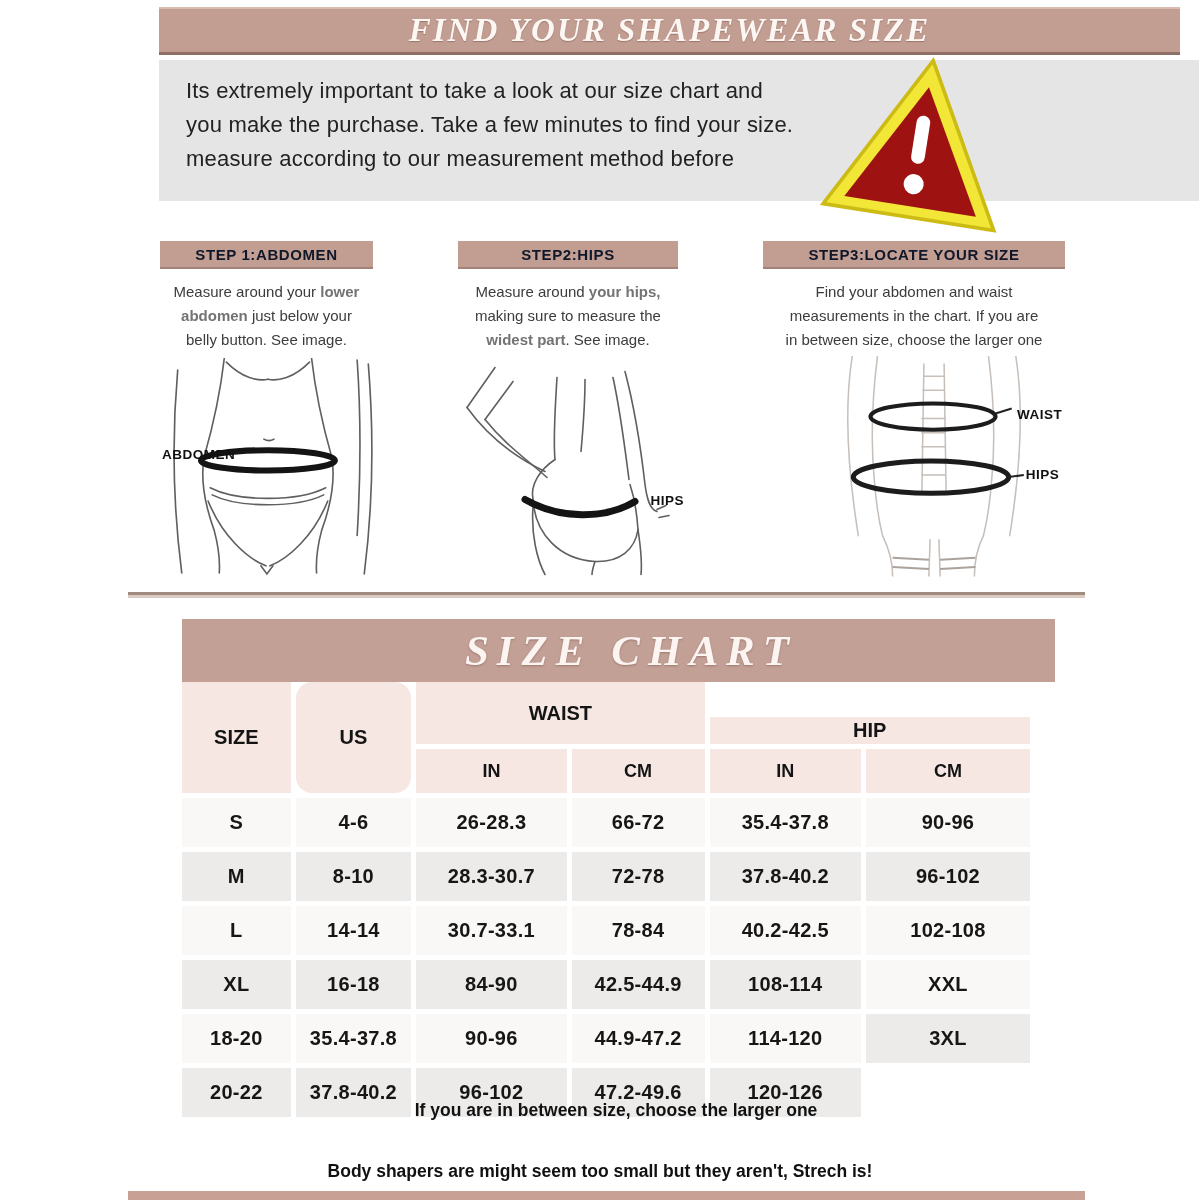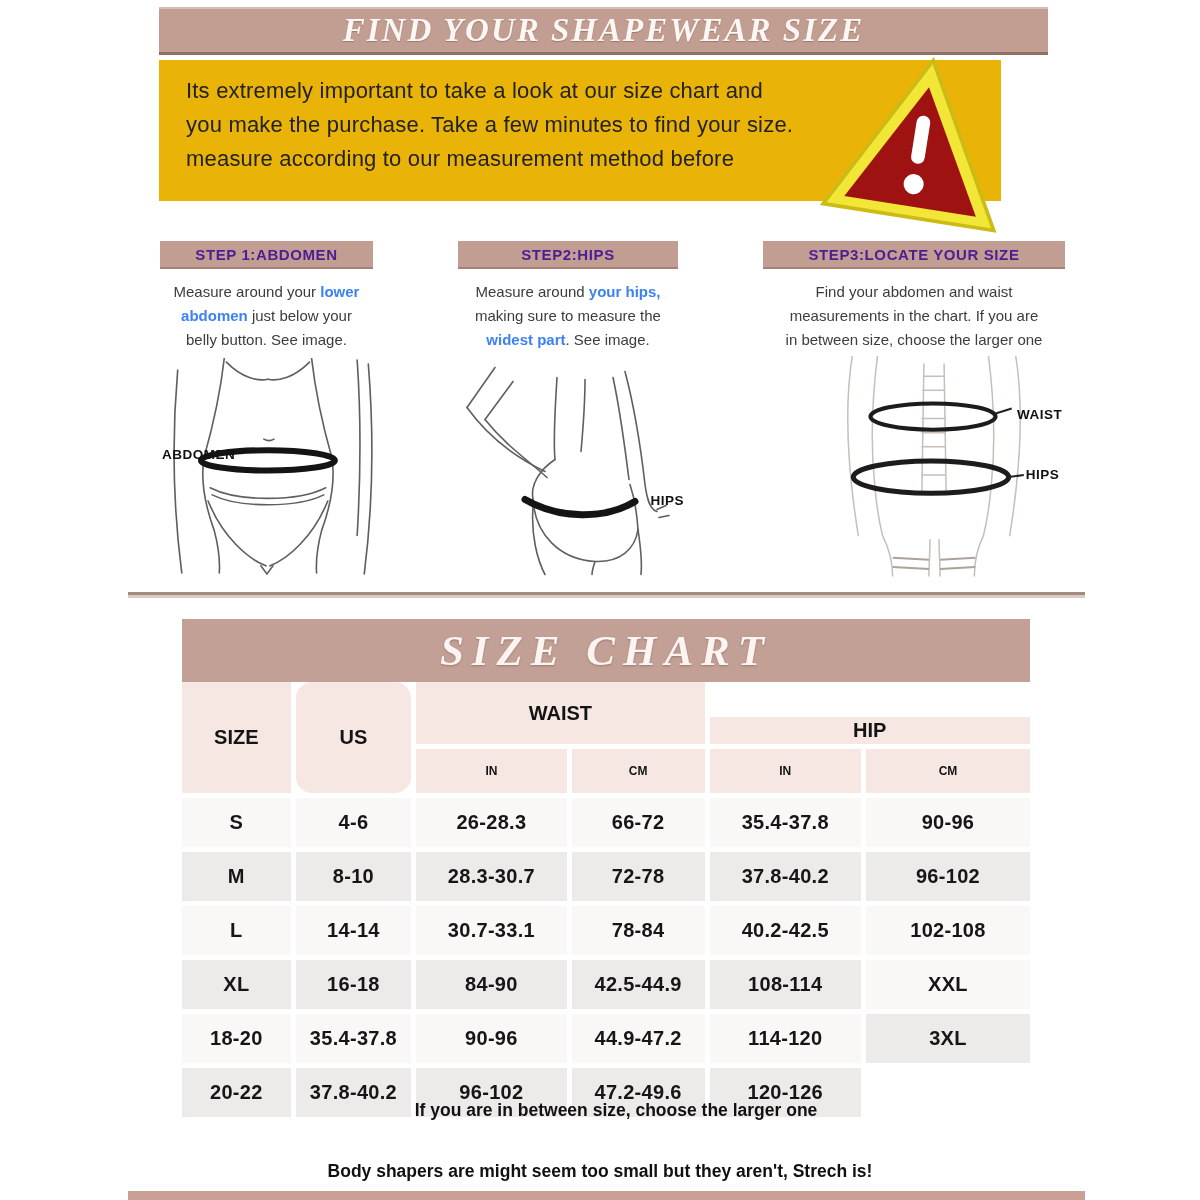--- a/index.html
+++ b/index.html
@@ -1,43 +1,43 @@
 <!DOCTYPE html>
 <html><head>
 <meta charset="utf-8">
 <style>
   html,body{margin:0;padding:0;background:#ffffff;}
   body{width:1200px;height:1200px;position:relative;overflow:hidden;
        font-family:"Liberation Sans", sans-serif;color:#222;}
 
   
-  .title-band{position:absolute;left:159px;top:7px;width:889px;height:48px;
+  .title-band{position:absolute;left:159px;top:7px;width:1021px;height:48px;
     background:#c29d92;border-top:2px solid #d8bcb2;border-bottom:3px solid #8f7066;
     display:flex;align-items:center;justify-content:center;box-sizing:border-box;}
   .title-band .t{font-family:"Liberation Serif", serif;font-style:italic;font-weight:bold;
     font-size:33px;color:#fdf7f4;letter-spacing:2px;text-shadow:0 1px 1px rgba(90,50,40,.35);
     white-space:nowrap;}
 
   
-  .intro-box{position:absolute;left:159px;top:60px;width:842px;height:141px;background:#eab308;}
+  .intro-box{position:absolute;left:159px;top:60px;width:1040px;height:141px;background:#e5e5e5;}
   .intro-text{position:absolute;left:27px;top:14px;font-size:22px;line-height:34px;
     color:#222;letter-spacing:.2px;}
   .warning{position:absolute;left:830px;top:56px;width:180px;height:176px;
     transform:rotate(9deg);z-index:5;}
 
   
   .step{position:absolute;top:241px;}
   .step1{left:160px;width:213px;}
   .step2{left:458px;width:220px;}
   .step3{left:763px;width:302px;}
   .step-band{height:28px;background:#c29d92;border-bottom:2px solid #a3827a;
     display:flex;align-items:center;justify-content:center;box-sizing:border-box;}
-  .step-band .t{color:#4c1d95;font-weight:bold;font-size:15px;letter-spacing:.6px;white-space:nowrap;}
+  .step-band .t{color:#0f172a;font-weight:bold;font-size:15px;letter-spacing:.6px;white-space:nowrap;}
   .step-text{margin-top:11px;text-align:center;font-size:15px;line-height:24px;color:#3c3c3c;}
-  .step-text .seg-b{font-weight:bold;color:#3b82f6;}
+  .step-text .seg-b{font-weight:bold;color:#737373;}
 
   
   .figure{position:absolute;}
   .fig1{left:158px;top:358px;width:230px;height:218px;}
   .fig2{left:445px;top:358px;width:260px;height:218px;}
   .fig3{left:788px;top:356px;width:290px;height:222px;}
   .figure svg{display:block;width:100%;height:100%;}
   .fig-label{position:absolute;font-weight:bold;font-size:13.5px;color:#111;
     letter-spacing:.5px;white-space:nowrap;}
   .lbl-abdomen{left:4px;top:41%;}
@@ -45,30 +45,30 @@
   .lbl-waist3{left:79%;top:23%;}
   .lbl-hips3{left:82%;top:50%;}
 
   
   .divider{position:absolute;left:128px;top:592px;width:957px;}
   .divider .d1{height:3px;background:#a18a7e;}
   .divider .d2{height:3px;background:#dcc9c2;}
 
   
   .sc-band{position:absolute;left:182px;top:619px;width:848px;height:63px;background:#c2a096;
-    display:flex;align-items:center;justify-content:center;}
+    display:flex;align-items:center;justify-content:center;padding-left:25px;}
   .sc-band .t{font-family:"Liberation Serif", serif;font-style:italic;font-weight:bold;
     font-size:43px;color:#fbf4f1;letter-spacing:8px;text-shadow:0 1px 2px rgba(90,50,40,.35);
     white-space:nowrap;}
   .sc-table{position:absolute;left:182px;top:682px;width:848px;background:#fff;
     display:grid;grid-template-columns:112fr 119fr 155fr 137fr 156fr 169fr;
     grid-template-rows:62px 44px repeat(6,49px);gap:5px;}
   .sc-table > div{display:flex;align-items:center;justify-content:center;}
   .hcell{background:#f6e7e3;font-weight:bold;color:#141414;font-size:20px;}
-  .hsub{font-size:12px;}
+  .hsub{font-size:18px;}
   .h-size{grid-area:1 / 1 / 3 / 2;}
   .h-us{grid-area:1 / 2 / 3 / 3;border-radius:16px;}
   .h-waist{grid-area:1 / 3 / 2 / 5;}
   .h-hip{grid-area:1 / 5 / 2 / 7;margin-top:35px;}
   .h-win{grid-area:2 / 3;} .h-wcm{grid-area:2 / 4;}
   .h-hin{grid-area:2 / 5;} .h-hcm{grid-area:2 / 6;}
   .dcell{font-size:20px;font-weight:bold;color:#161616;letter-spacing:.3px;}
   .r-odd{background:#faf8f6;}
   .r-even{background:#ecebe9;}
 

